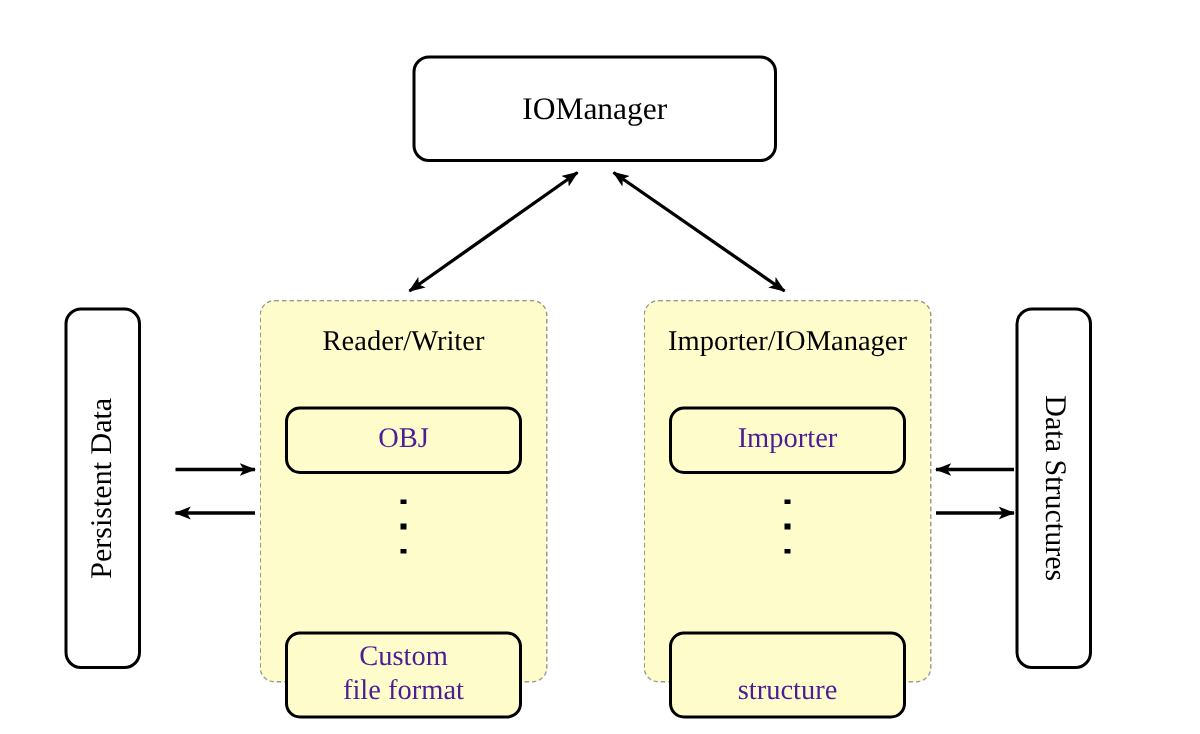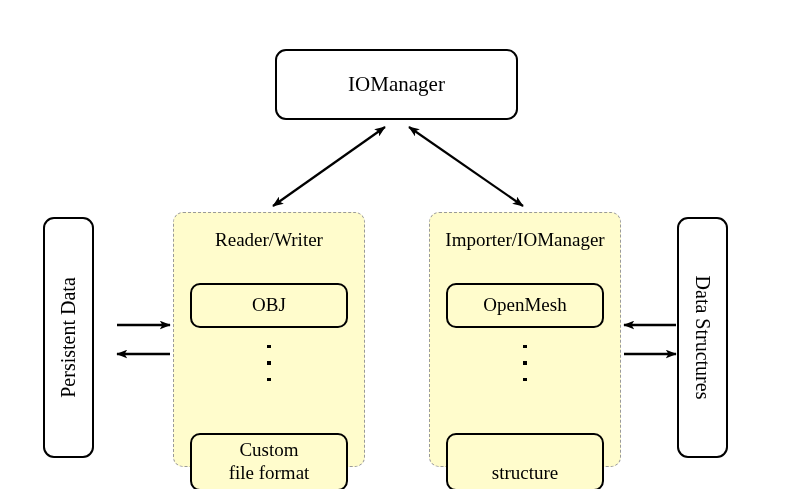--- a/index.html
+++ b/index.html
@@ -11,21 +11,21 @@
     width: 800px;
     height: 489px;
     font-family: "Liberation Serif", "DejaVu Serif", serif;
     position: relative;
     overflow: hidden;
   }
 
   #diagram {
     position: absolute;
     left: 0;
-    top: 12px;
+    top: 0;
     width: 800px;
     height: 427px;
   }
 
   .node {
     position: absolute;
     box-sizing: border-box;
     display: flex;
     align-items: center;
     justify-content: center;
@@ -114,21 +114,21 @@
     right: 16px;
     border: 2.4px solid #000000;
     border-radius: 10px;
     background: #fffccc;
     display: flex;
     align-items: center;
     justify-content: center;
     text-align: center;
     font-size: 19px;
     line-height: 1.2;
-    color: #000000;
+    color: #4c1d95;
   }
   .item-top {
     top: 70px;
     height: 45px;
   }
   .item-bottom {
     top: 180px;
     height: 58px;
     margin-top: 40px;
   }
@@ -221,21 +221,21 @@
         <span>Custom</span><br>
         <span>file format</span>
       </span>
     </div>
   </div>
 
   <div class="panel panel-right">
     <div class="panel-title">Importer/IOManager</div>
 
     <div class="item-box item-top">
-      <span>OpenMesh</span>
+      <span>Importer</span>
     </div>
 
     <div class="vdots">
       <span></span>
         <span></span>
         <span></span>
     </div>
 
     <div class="item-box item-bottom">
       <span>

